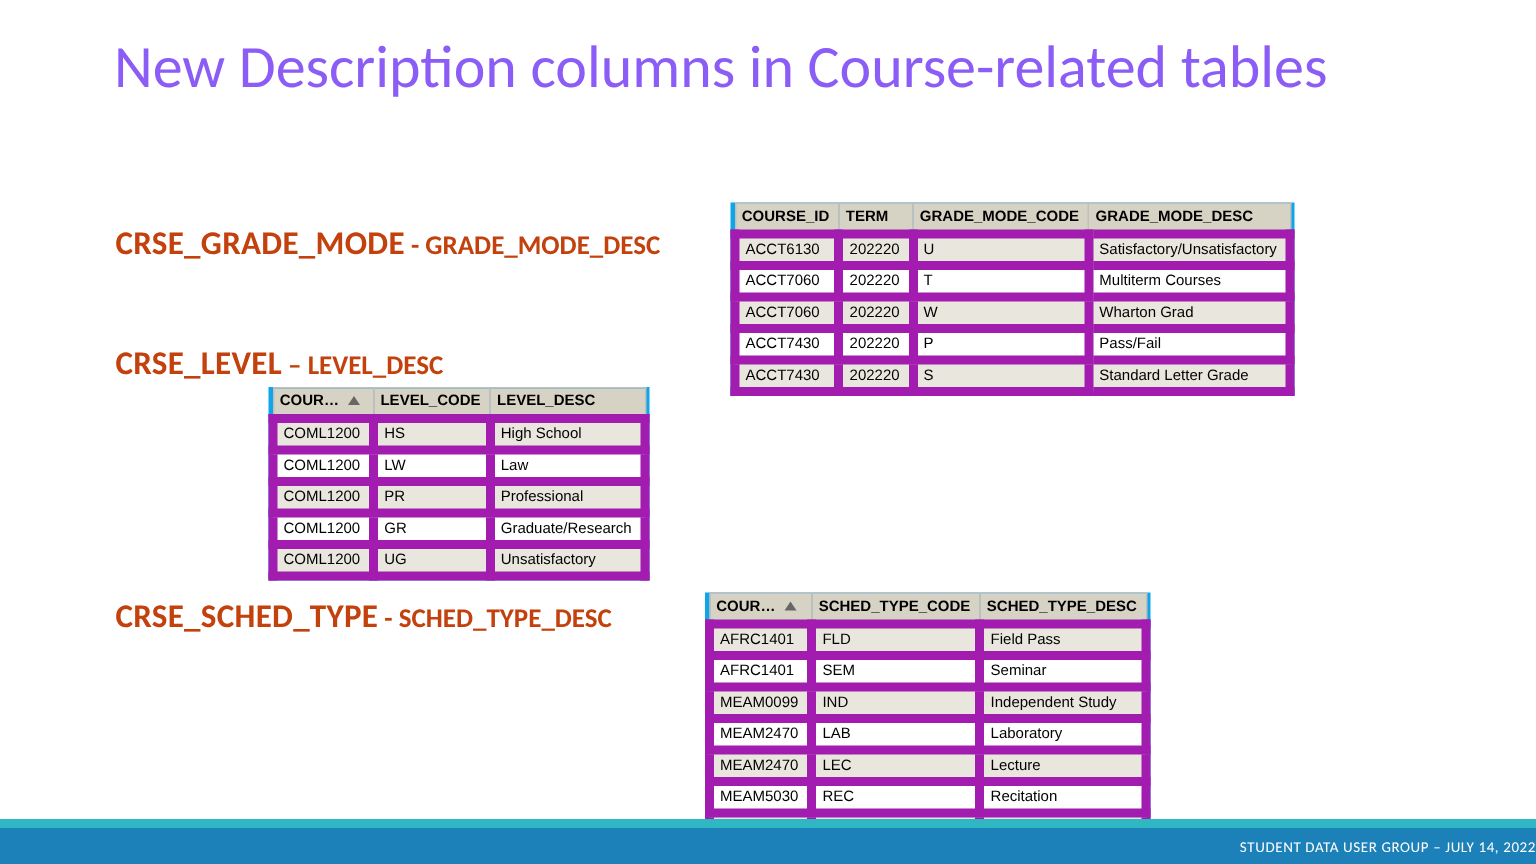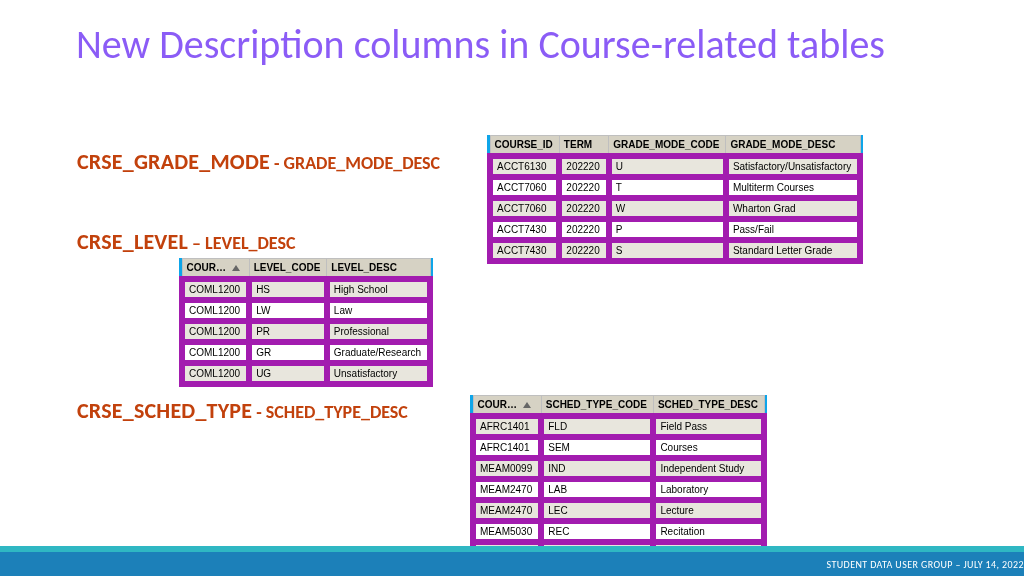--- a/index.html
+++ b/index.html
@@ -133,21 +133,21 @@
       </thead>
       <tbody>
         <tr>
           <td>AFRC1401</td>
           <td>FLD</td>
           <td>Field Pass</td>
         </tr>
         <tr>
           <td>AFRC1401</td>
           <td>SEM</td>
-          <td>Courses</td>
+          <td>Seminar</td>
         </tr>
         <tr>
           <td>MEAM0099</td>
           <td>IND</td>
           <td>Independent Study</td>
         </tr>
         <tr>
           <td>MEAM2470</td>
           <td>LAB</td>
           <td>Laboratory</td>

